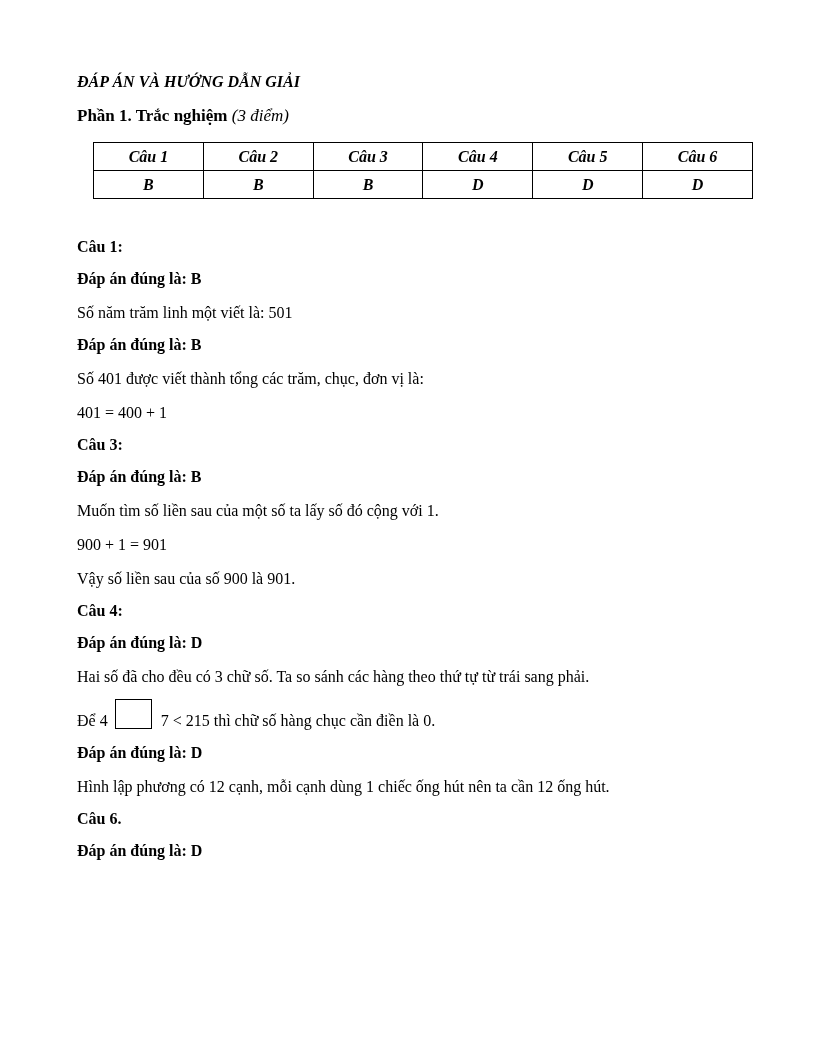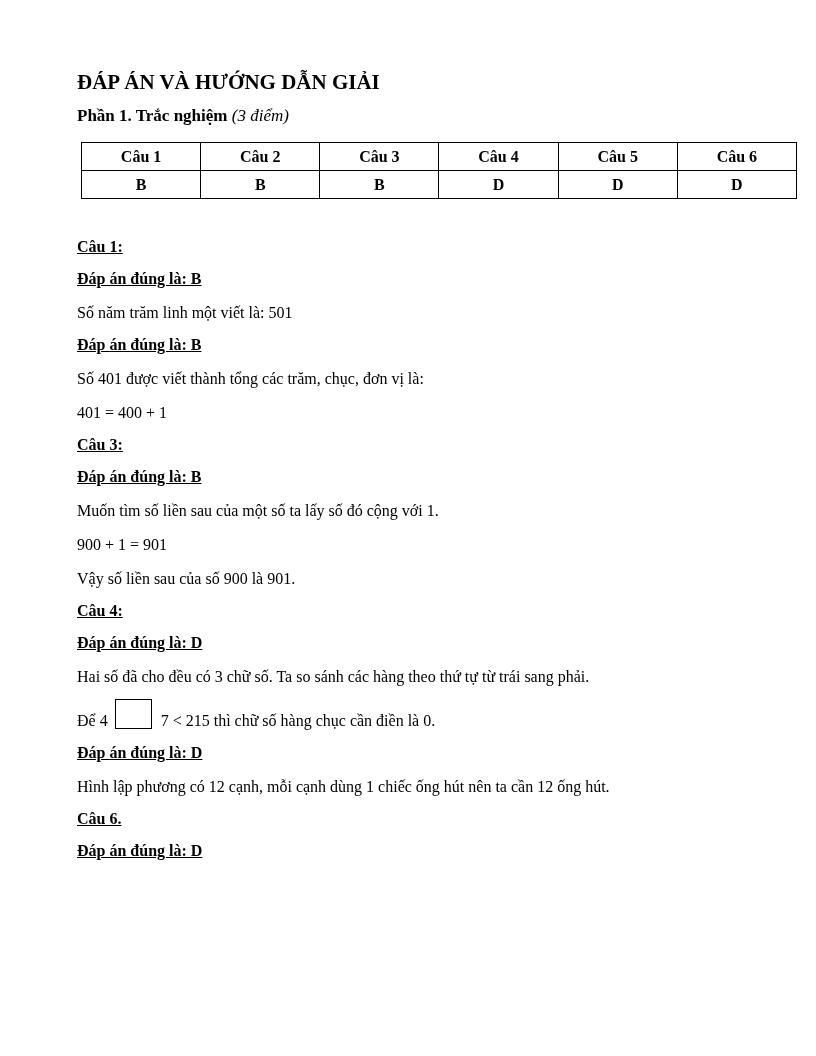--- a/index.html
+++ b/index.html
@@ -12,60 +12,61 @@
     height: 1056px;
     box-sizing: border-box;
     padding: 72px 79px 40px 77px;
     font-family: "Liberation Serif", serif;
     font-size: 16px;
     color: #000;
     background: #fff;
     overflow: hidden;
   }
   .doc-title {
-    font-size: 21px;
+    font-size: 16px;
     font-weight: bold;
     margin: 0 0 14px 0;
     line-height: 20px;
+    font-style: italic;
   }
   .section-heading {
     font-size: 17px;
     font-weight: bold;
     margin: 0 0 16px 0;
     line-height: 20px;
   }
   .section-note {
     font-weight: normal;
     font-style: italic;
   }
   table.answers {
     border-collapse: collapse;
-    width: 716px;
+    width: 660px;
     table-layout: fixed;
-    margin: 4px;
+    margin: 16px;
+    font-style: italic;
   }
   table.answers td {
     border: 1px solid #000;
     text-align: center;
     vertical-align: middle;
     font-weight: bold;
     font-size: 16px;
     height: 27px;
     padding: 0;
   }
   .solutions {
     margin-top: 38px;
   }
   .q-heading,
   .q-answer {
     font-weight: bold;
     font-size: 16px;
     line-height: 19px;
     margin: 0 0 13px 0;
-    text-decoration: underline;
   }
   .q-line {
     font-weight: normal;
     font-size: 16px;
     line-height: 19px;
     margin: 15px 0 13px 0;
   }
   .box-line {
     margin-top: 6px;
   }

